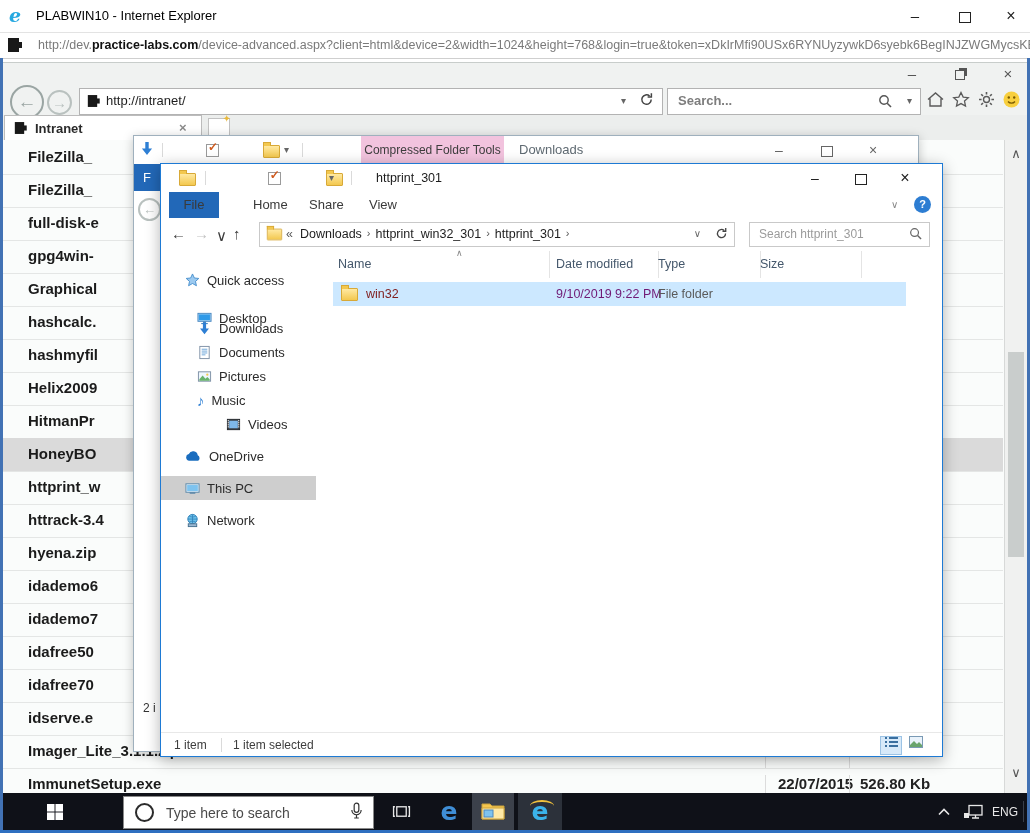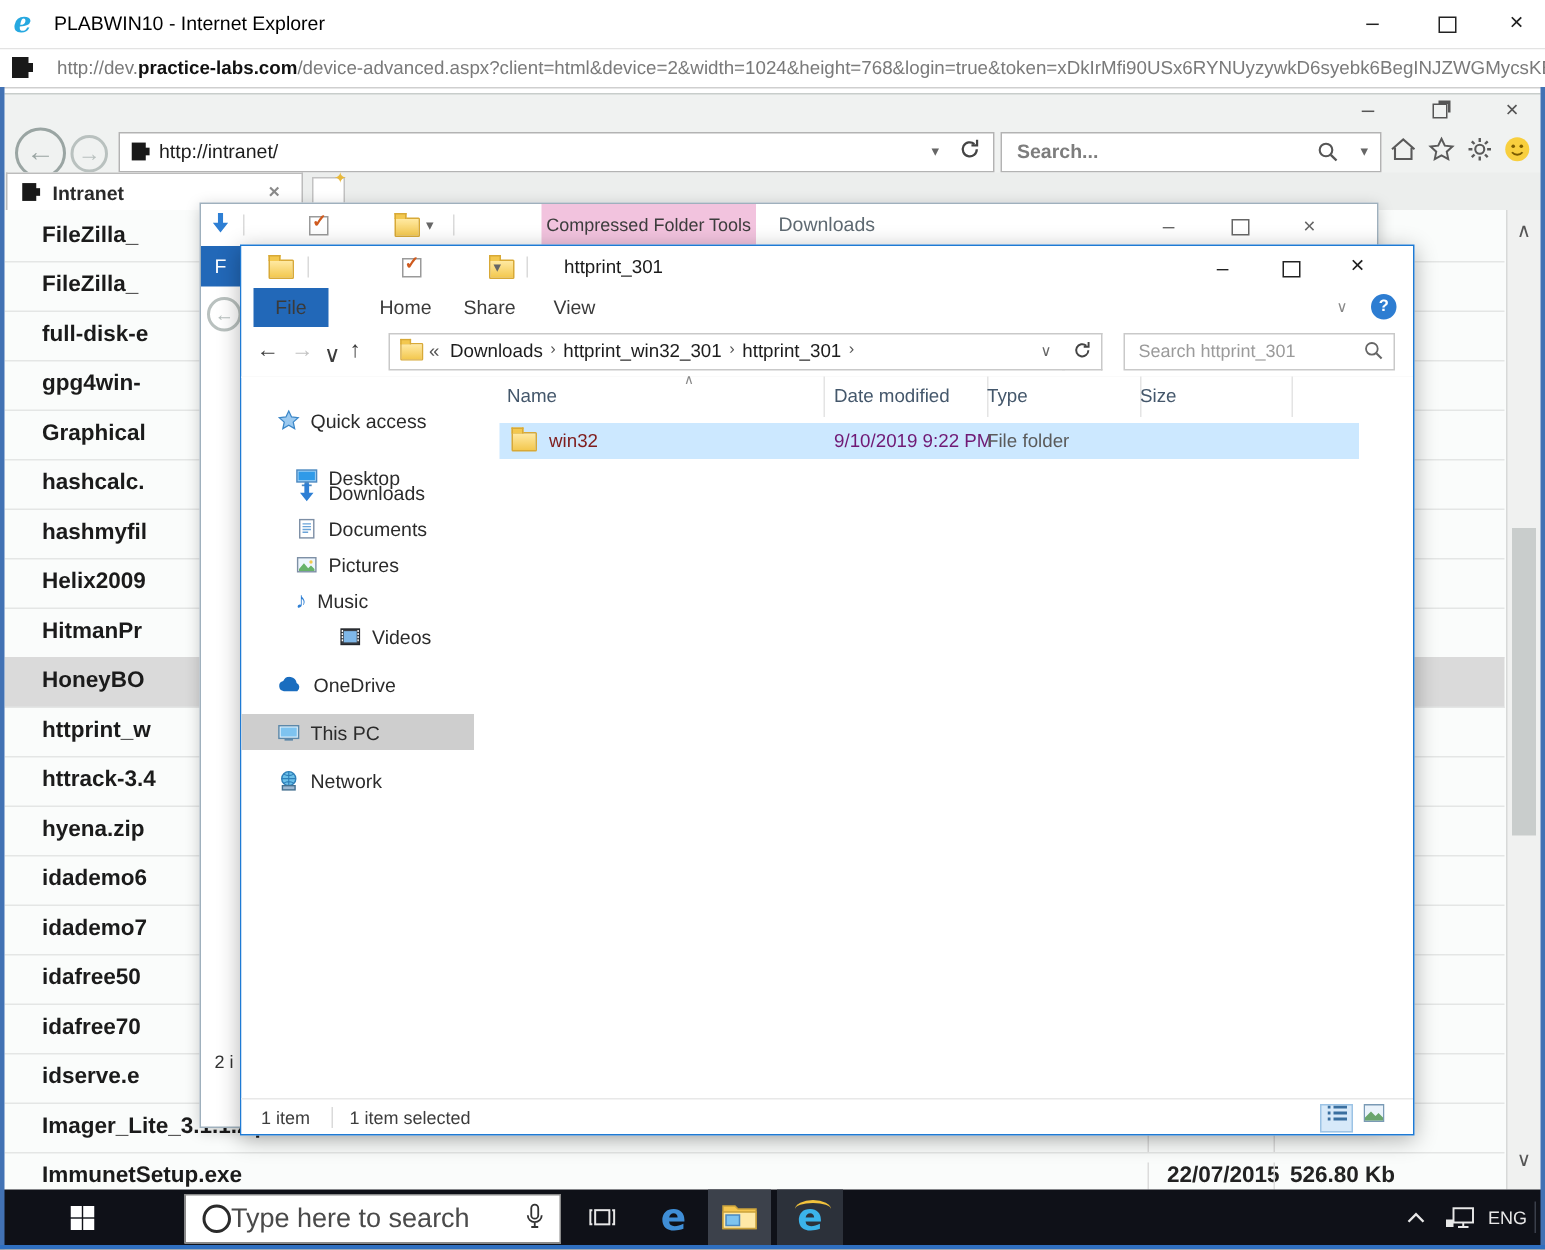--- a/index.html
+++ b/index.html
@@ -75,21 +75,21 @@
   .estatus{position:absolute;left:0;right:0;bottom:0;height:23px;background:#fff;border-top:1px solid #e8e8e8;font-size:12px;color:#3d3d3d;}
   .vwbtn{position:absolute;top:3px;width:20px;height:17px;text-align:center;}
   .vwbtn.on{background:#d7e9f9;border:1px solid #9cc3e5;}
   
   .taskbar{position:absolute;left:0;top:793px;width:1030px;height:37px;background:#0f1118;}
   .tb-cell{position:absolute;top:0;height:37px;display:flex;align-items:center;justify-content:center;}
   .tb-active{background:#3c414b;}
   .tb-active2{background:#2c313a;}
   .tsearch{position:absolute;left:123px;top:3px;width:249px;height:31px;background:#fff;border:1px solid #8a8a8a;display:flex;align-items:center;}
   .cring{width:15px;height:15px;border:2.5px solid #2b2b2b;border-radius:50%;margin-left:11px;}
-  .tstext{font-size:18px;color:#4a4a4a;white-space:nowrap;}
+  .tstext{margin-left:12px;font-size:14px;color:#4a4a4a;white-space:nowrap;}
   .eglyph{font:700 25px "DejaVu Sans",sans-serif;color:#3f8ed6;}
   .ieglyph{position:relative;font:700 25px "DejaVu Sans",sans-serif;color:#3bb3ea;}
   .ieglyph::after{content:"";position:absolute;left:-2px;top:3px;width:24px;height:10px;border-top:2px solid #f2c23c;border-radius:50%;}
   .tray{color:#e8e8e8;font-size:12px;}
 </style>
 </head>
 <body>
 
 <div class="screen">
 

